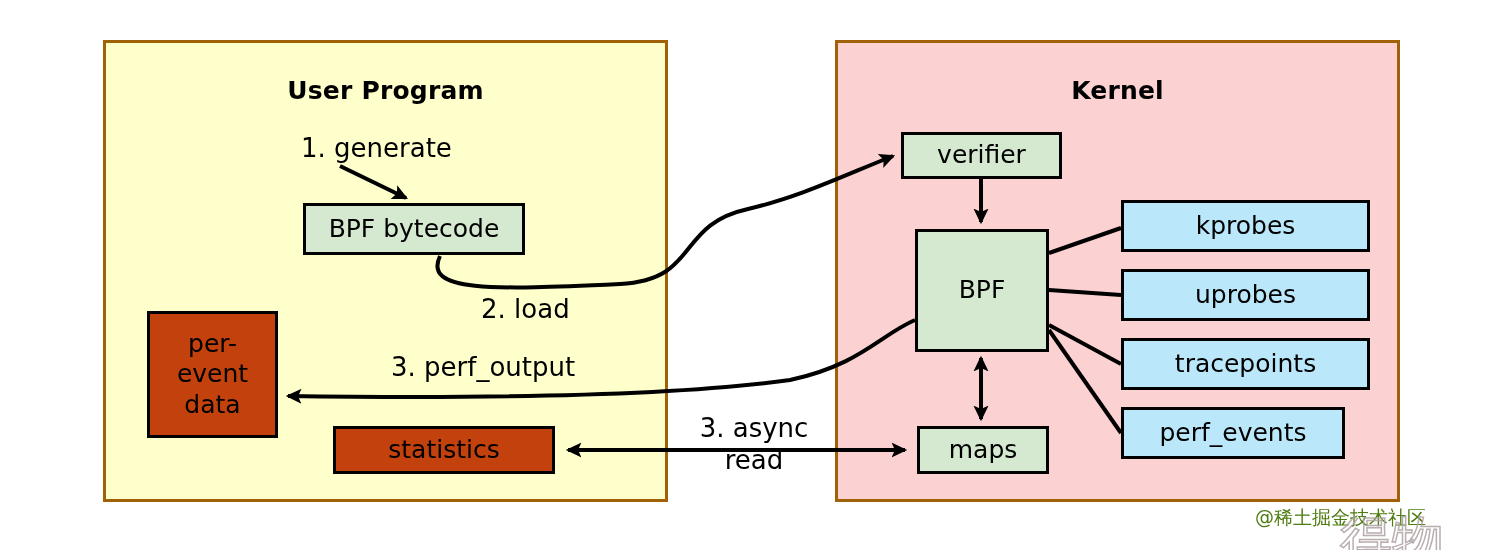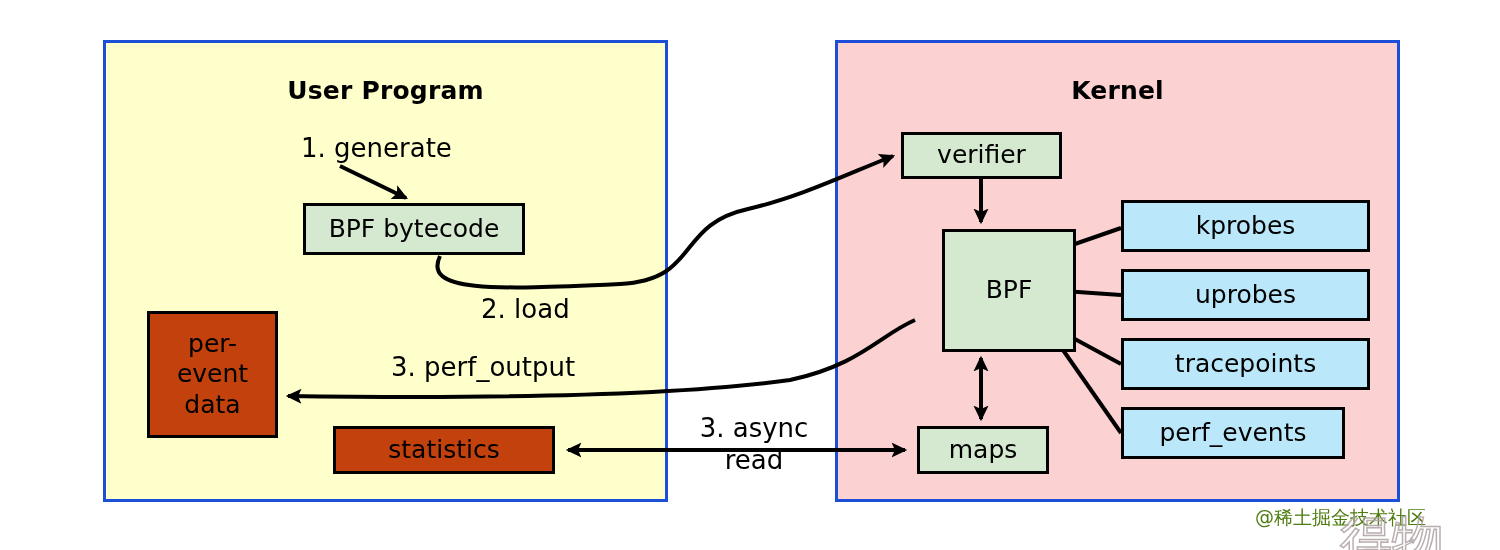--- a/index.html
+++ b/index.html
@@ -15,21 +15,21 @@
     position: relative;
   }
   #canvas {
     position: relative;
     width: 1500px;
     height: 550px;
     background: #ffffff;
   }
   .region {
     position: absolute;
-    border: 3px solid #1d4ed8;
+    border: 3px solid #a16207;
     box-sizing: border-box;
   }
   #user-region {
     left: 103px; top: 40px; width: 565px; height: 462px;
     background: #ffffcc;
   }
   #kernel-region {
     left: 835px; top: 40px; width: 565px; height: 462px;
     background: #fcd1d2;
   }
@@ -57,21 +57,21 @@
     z-index: 3;
   }
   .node.green  { background: #d5e8d0; }
   .node.purple { background: #c2410c; }
   .node.blue   { background: #bae8fa; }
 
   #node-bpf-bytecode { left: 303px; top: 203px; width: 222px; height: 52px; }
   #node-per-event    { left: 147px; top: 311px; width: 131px; height: 127px; }
   #node-statistics   { left: 333px; top: 426px; width: 222px; height: 48px; }
   #node-verifier     { left: 901px; top: 132px; width: 161px; height: 47px; }
-  #node-bpf          { left: 915px; top: 229px; width: 134px; height: 123px; margin-left: 27px; }
+  #node-bpf          { left: 915px; top: 229px; width: 134px; height: 123px; }
   #node-maps         { left: 917px; top: 426px; width: 132px; height: 48px; }
   #node-kprobes      { left: 1121px; top: 200px; width: 249px; height: 52px; }
   #node-uprobes      { left: 1121px; top: 269px; width: 249px; height: 52px; }
   #node-tracepoints  { left: 1121px; top: 338px; width: 249px; height: 52px; }
   #node-perf-events  { left: 1121px; top: 407px; width: 224px; height: 52px; }
 
   .edge-label {
     position: absolute;
     font-size: 26px;
     color: #000000;

